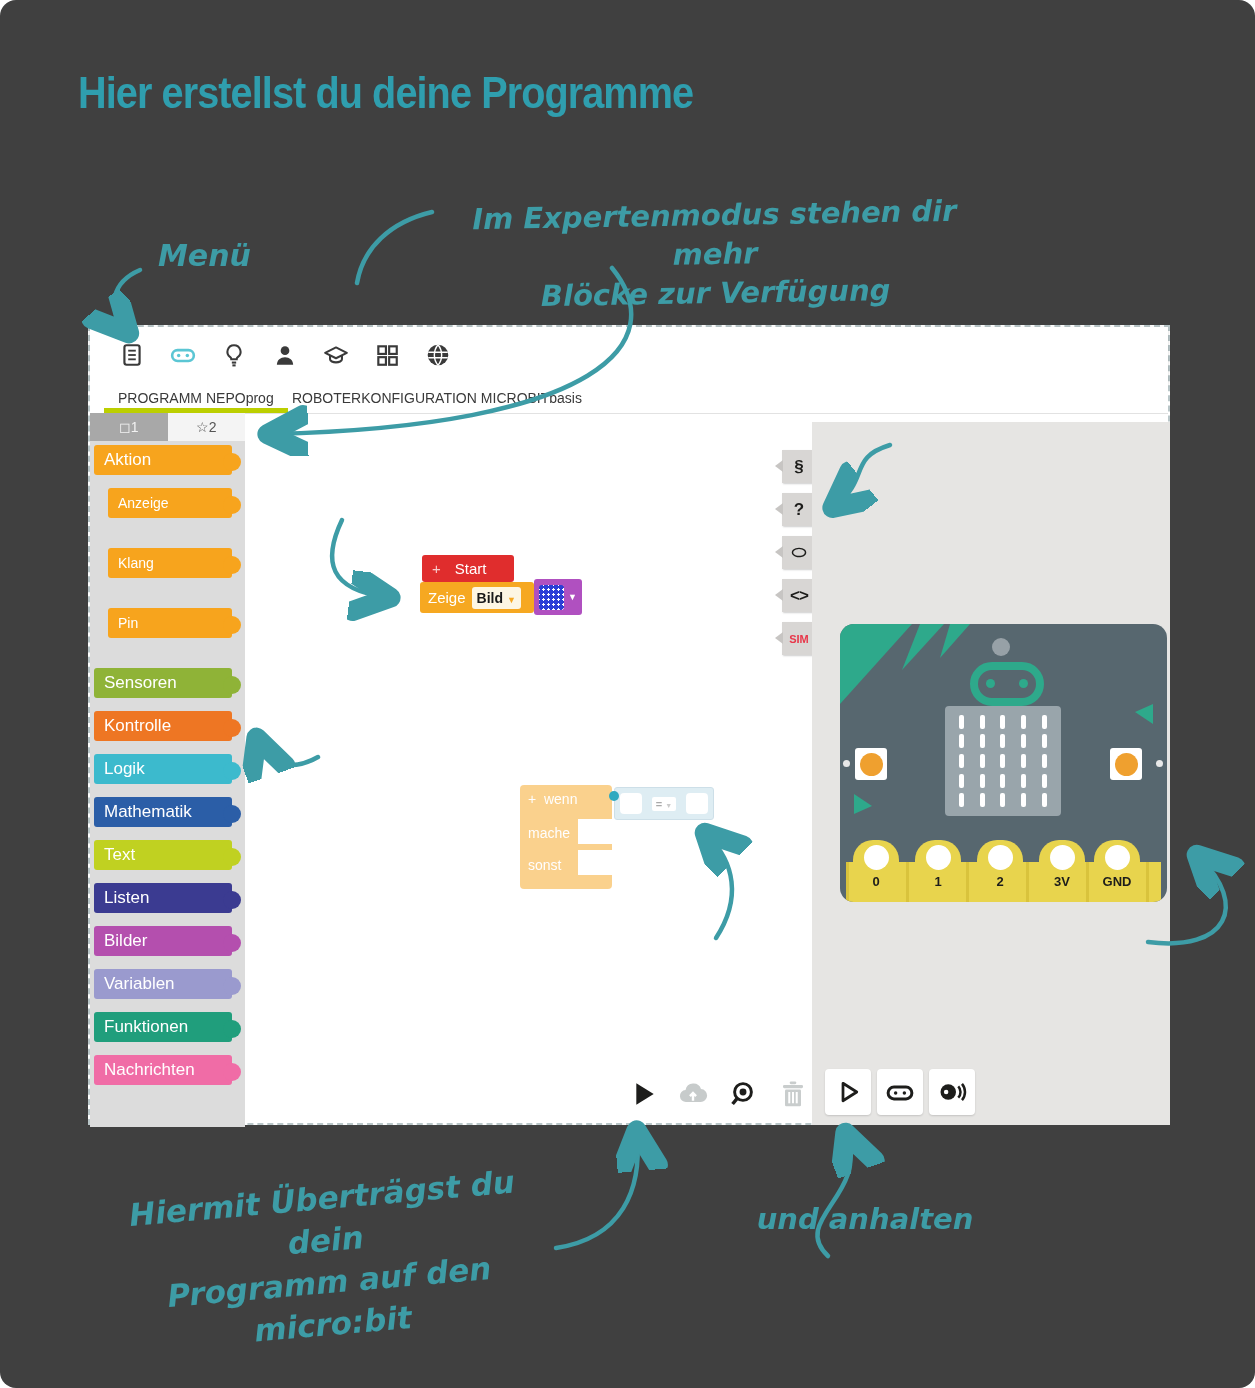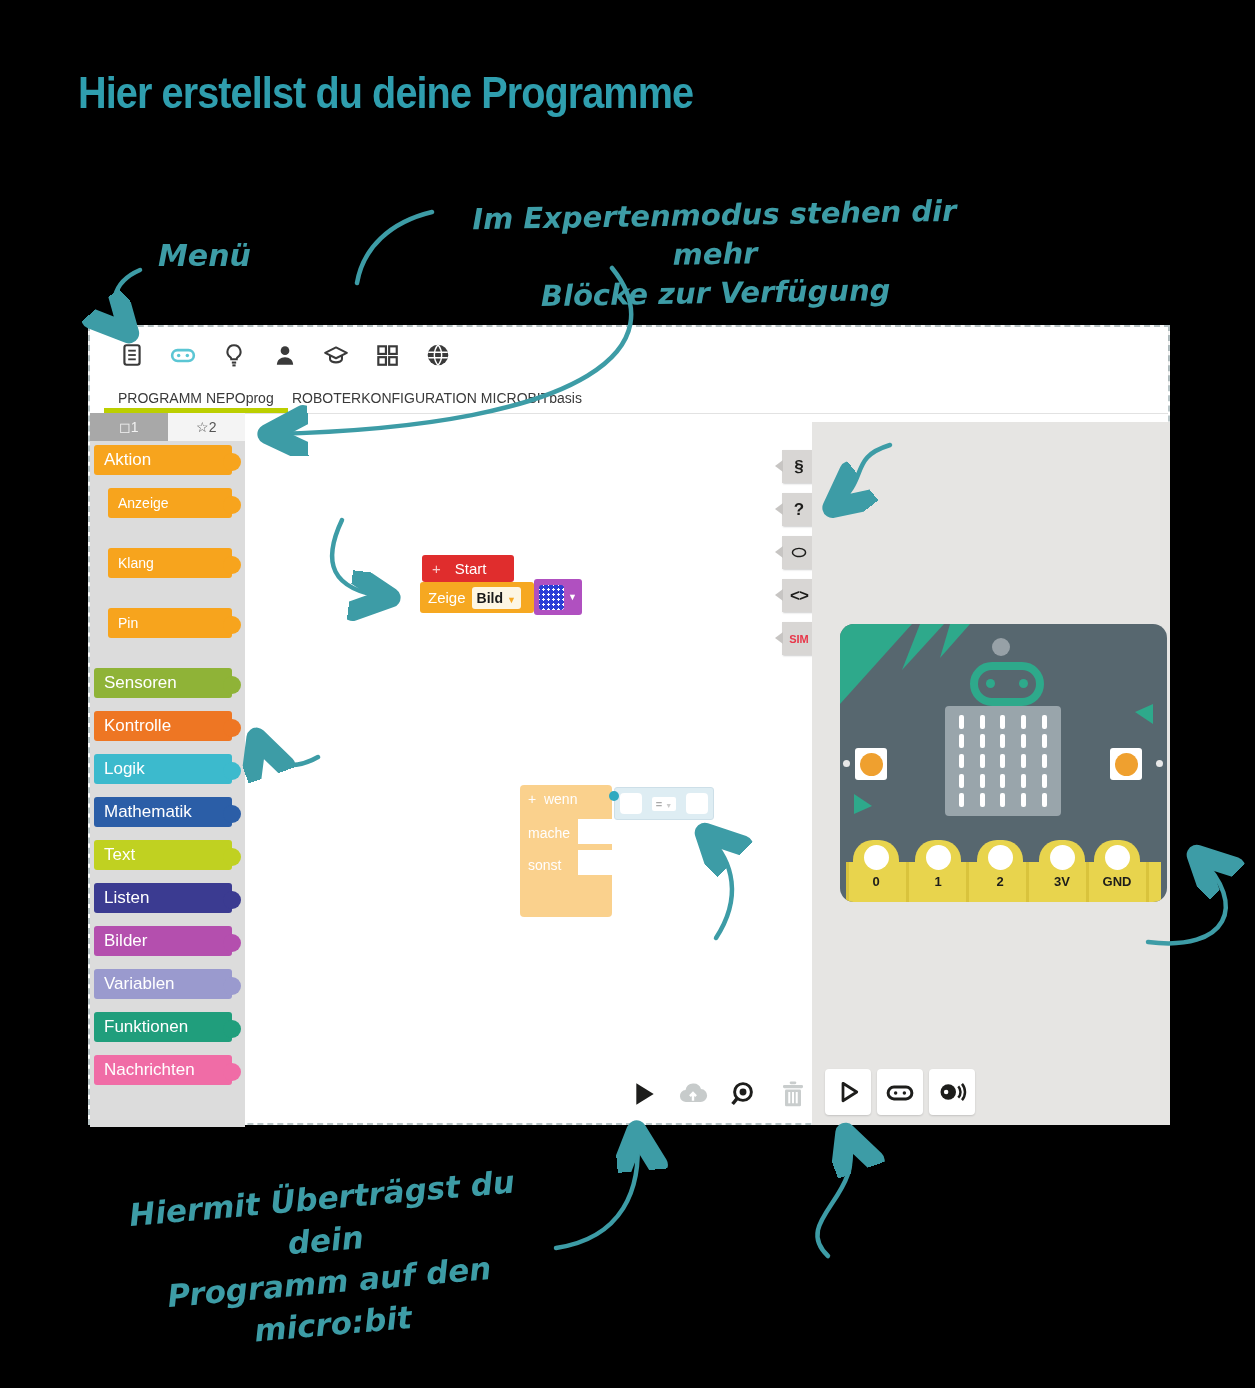--- a/index.html
+++ b/index.html
@@ -1,17 +1,17 @@
 <!DOCTYPE html>
 <html><head>
 <meta charset="utf-8">
 <style>
   html,body{margin:0;padding:0;background:#ffffff;}
-  .stage{position:relative;width:1255px;height:1388px;background:#000000;overflow:hidden;
-         font-family:"Liberation Sans",sans-serif;}
+  .stage{position:relative;width:1255px;height:1388px;background:#404040;overflow:hidden;
+         font-family:"Liberation Sans",sans-serif;border-radius:16px;}
 
   
   .page-title{position:absolute;left:78px;top:68px;font-size:44px;font-weight:bold;
               color:#2f9eae;letter-spacing:-1px;transform:scaleX(.9);transform-origin:left;}
 
   
   .hand{position:absolute;color:#3d9ca6;font-family:"DejaVu Sans",sans-serif;
         font-style:italic;font-weight:bold;line-height:1.35;}
 
   
@@ -62,21 +62,21 @@
   .dropdown .car{color:#f6a821;font-size:9px;margin-left:4px;}
   .blk-img{position:absolute;left:444px;top:252px;width:48px;height:36px;background:#b050c0;
            border-radius:3px;display:flex;align-items:center;justify-content:center;gap:4px;}
   .led-mini{width:25px;height:25px;border-radius:3px;background:#2b3ed6;
             background-image:radial-gradient(circle,#fff 1.1px,transparent 1.4px);
             background-size:5px 5px;background-position:2px 2px;}
   .blk-img .car{color:#fff;font-size:9px;}
 
   
   .ghost{position:absolute;left:430px;top:458px;width:300px;height:110px;opacity:.5;}
-  .gbody{position:absolute;left:0;top:0;width:92px;height:132px;background:#f7a41d;border-radius:4px;
+  .gbody{position:absolute;left:0;top:0;width:92px;height:104px;background:#f7a41d;border-radius:4px;
          color:#fff;font-size:14px;}
   .gcut{position:absolute;background:#fff;width:34px;height:25px;left:58px;}
   .gwenn{position:absolute;left:8px;top:6px;}
   .gmache{position:absolute;left:8px;top:40px;}
   .gsonst{position:absolute;left:8px;top:72px;text-align:right;}
   .gblue{position:absolute;left:94px;top:2px;width:100px;height:33px;background:#bfdce8;
          border:1px solid #9cc0d2;border-radius:3px;display:flex;align-items:center;
          justify-content:space-between;padding:0 5px;box-sizing:border-box;}
   .socket{width:22px;height:21px;background:#fff;border-radius:4px;}
   .gop{background:#fff;border-radius:2px;font-size:11px;color:#555;padding:1px 4px;font-weight:bold;}
@@ -159,20 +159,21 @@
   <div class="hand" style="left:832px;top:918px;width:315px;text-align:center;font-size:29px;transform:rotate(-2deg);">
     <div>Im Simulater kannst</div>
     <div>du deine Programme</div>
     <div>testen</div>
   </div>
   <div class="hand" style="left:95px;top:1178px;width:465px;text-align:center;font-size:31px;transform:rotate(-5deg);">
     <div>Hiermit Überträgst du dein</div>
     <div>Programm auf den micro:bit</div>
   </div>
   <div class="hand" style="left:705px;top:1200px;width:320px;text-align:center;font-size:29px;">
+    <div>und anhalten</div>
   </div>
 
   <div class="shot">
 
     <div class="menubar">
       <div class="menu-icons">
         <span class="micon">
           <svg viewBox="0 0 24 24">
               <rect x="5" y="3" width="14" height="18" rx="2" fill="none" stroke="#3a3a3a" stroke-width="2"></rect>
               <line x1="8.5" y1="8" x2="15.5" y2="8" stroke="#3a3a3a" stroke-width="1.7"></line>

